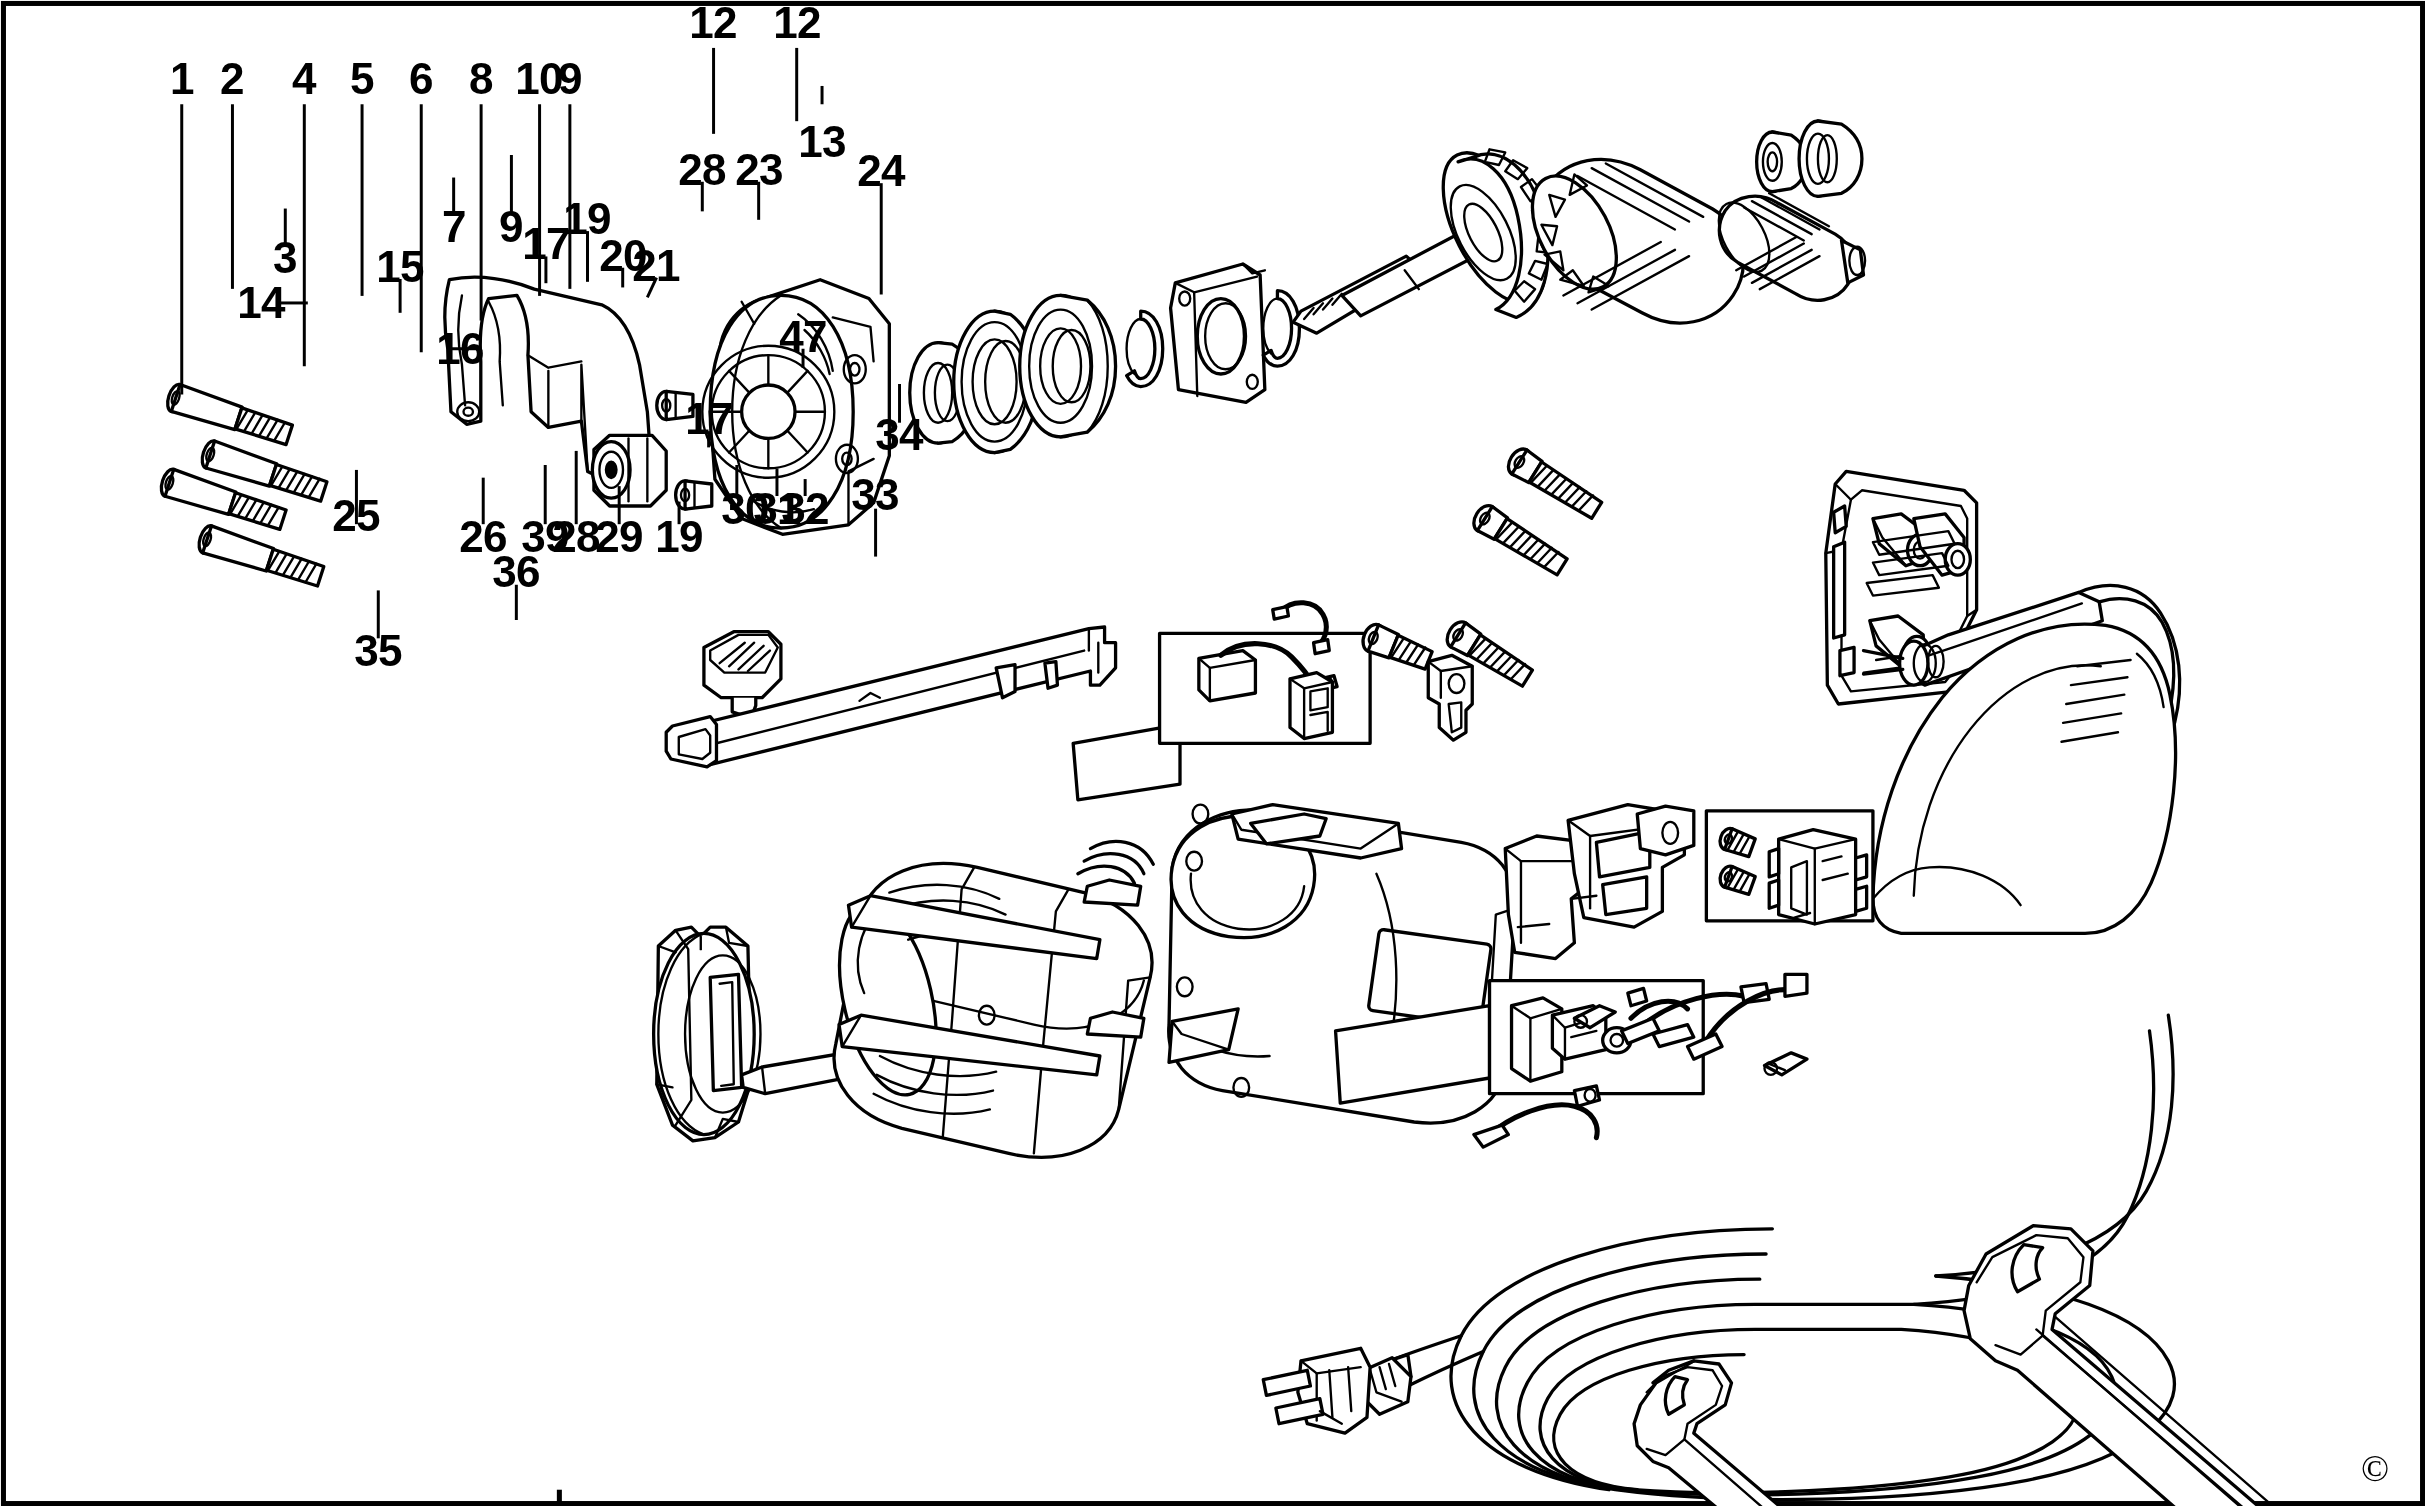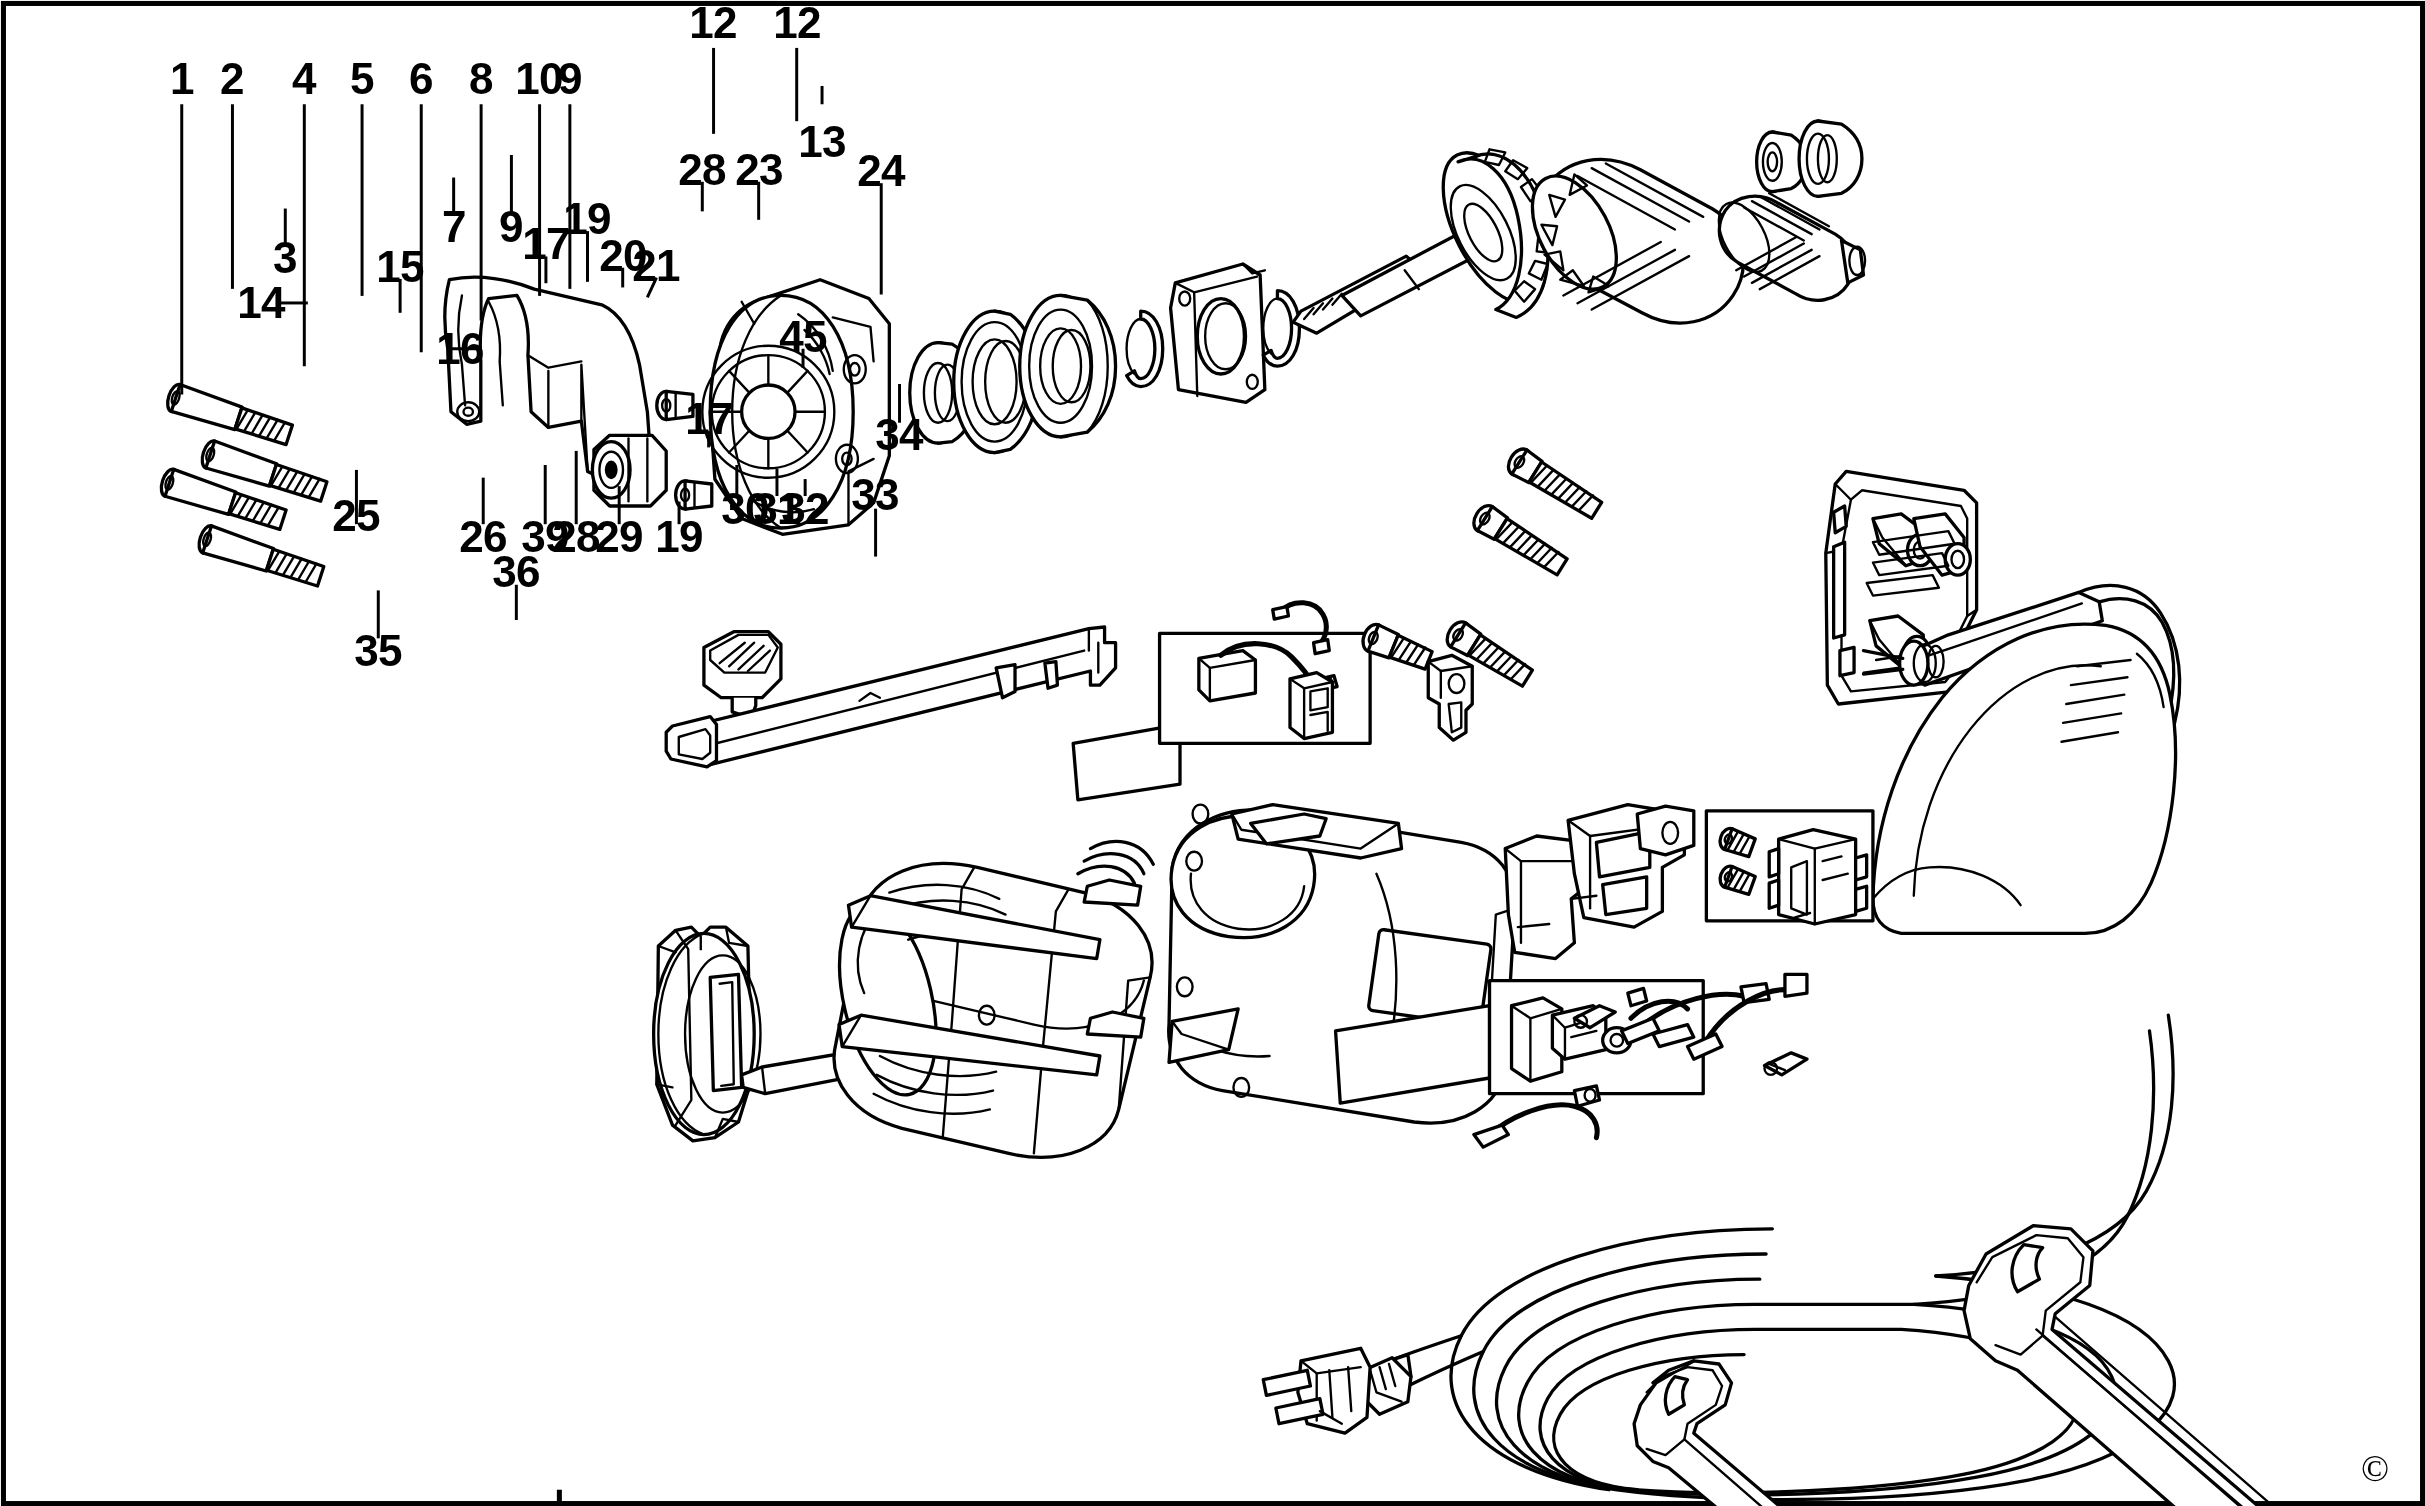--- a/index.html
+++ b/index.html
@@ -849,21 +849,21 @@
       <div class="callout" style="left: 261px; top: 303px;">14</div>
       <div class="callout" style="left: 400px; top: 267px;">15</div>
       <div class="callout" style="left: 432px; top: 349px; margin-left: 28px;">16</div>
       <div class="callout" style="left: 546px; top: 244px;">17</div>
       <div class="callout" style="left: 587px; top: 219px;">19</div>
       <div class="callout" style="left: 623px; top: 256px;">20</div>
       <div class="callout" style="left: 656px; top: 266px;">21</div>
       <div class="callout" style="left: 702px; top: 170px;">28</div>
       <div class="callout" style="left: 759px; top: 170px;">23</div>
       <div class="callout" style="left: 881px; top: 171px;">24</div>
-      <div class="callout" style="left: 803px; top: 337px;">45</div>
+      <div class="callout" style="left: 803px; top: 337px;">47</div>
       <div class="callout" style="left: 899px; top: 435px;">34</div>
       <div class="callout" style="left: 709px; top: 419px;">17</div>
       <div class="callout" style="left: 356px; top: 516px;">25</div>
       <div class="callout" style="left: 483px; top: 537px;">26</div>
       <div class="callout" style="left: 545px; top: 537px;">39</div>
       <div class="callout" style="left: 576px; top: 537px;">28</div>
       <div class="callout" style="left: 619px; top: 537px;">29</div>
       <div class="callout" style="left: 679px; top: 537px;">19</div>
       <div class="callout" style="left: 737px; top: 509px; margin-left: 8px;">30</div>
       <div class="callout" style="left: 777px; top: 509px;">31</div>

